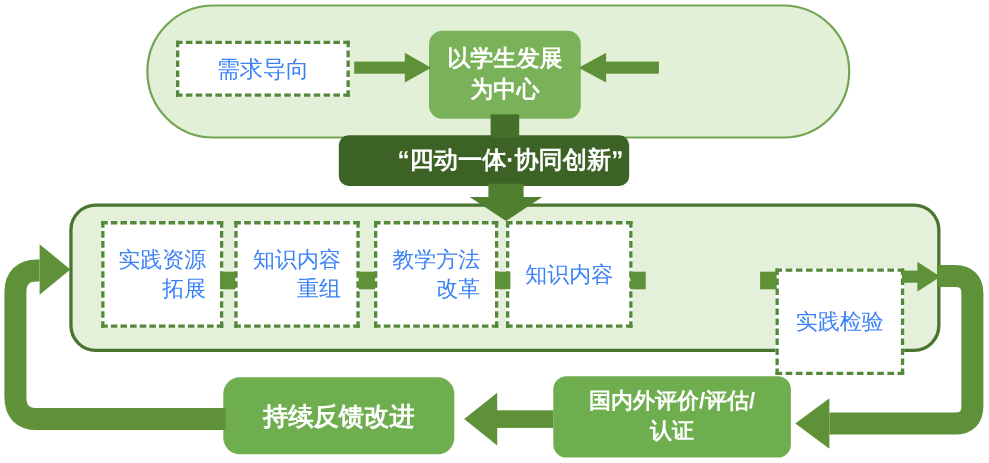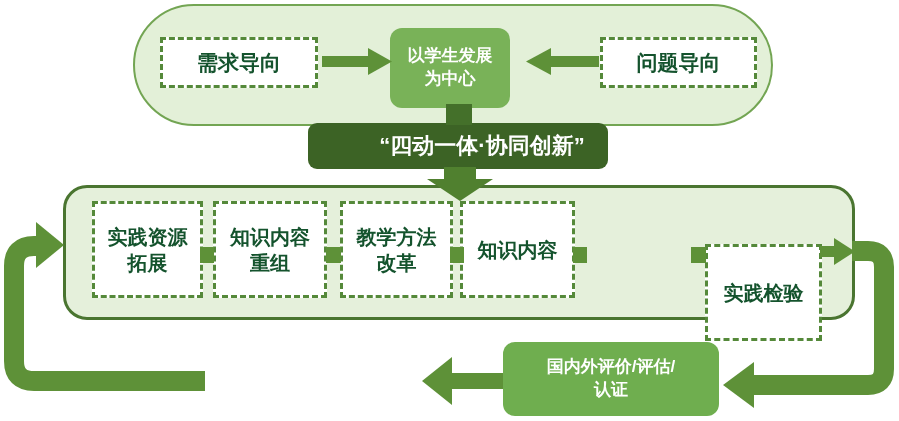--- a/index.html
+++ b/index.html
@@ -8,46 +8,46 @@
 
   .abs{position:absolute;box-sizing:border-box;}
   .center-flex{display:flex;align-items:center;justify-content:center;text-align:center;}
   .multiline{white-space:pre-line;}
 
   
   .stadium{left:133px;top:4px;width:640px;height:122px;background:#e3f0d8;
            border:2.5px solid #73a553;border-radius:62px;z-index:1;}
 
   
-  .dashed-box{background:#ffffff;border:3px dashed #55893a;color:#14532d;
-              font-weight:bold;z-index:3;}
+  .dashed-box{background:#ffffff;border:3px dashed #55893a;color:#3b82f6;
+              font-weight:normal;z-index:3;text-align:right;}
   .demand{left:160px;top:37px;width:158px;height:51px;font-size:21px;}
   .problem{left:600px;top:37px;width:157px;height:51px;font-size:21px;}
 
   
   .green-box{background:#74af53;color:#ffffff;font-weight:bold;z-index:3;}
-  .center-box{left:390px;top:28px;width:120px;height:80px;border-radius:12px;
-              font-size:17px;line-height:1.35;background:#79b258;}
-  .banner{left:308px;top:123px;width:300px;height:46px;border-radius:9px;
+  .center-box{left:390px;top:28px;width:138px;height:80px;border-radius:12px;
+              font-size:21px;line-height:1.35;background:#79b258;}
+  .banner{left:308px;top:123px;width:264px;height:46px;border-radius:9px;
           background:#3c6325;color:#ffffff;font-weight:bold;font-size:22px;z-index:4;padding-left:48px;}
 
   
   .container{left:63px;top:185px;width:792px;height:135px;background:#e5f0db;
              border:3px solid #4a7530;border-radius:24px;z-index:2;}
   .step{top:201px;height:97px;font-size:20px;line-height:1.3;}
   .s0{left:92px;width:111px;}
   .s1{left:213px;width:114px;}
   .s2{left:340px;width:113px;}
   .s3{left:460px;width:115px;}
   .s4{left:585px;width:108px;}
   .s5{left:705px;width:117px;margin-top:43px;}
 
   
   .eval-box{left:503px;top:342px;width:216px;height:74px;border-radius:12px;
-            font-size:17px;line-height:1.35;background:#6fae4f;z-index:4;}
+            font-size:20px;line-height:1.35;background:#6fae4f;z-index:4;}
   .feedback-box{left:203px;top:343px;width:210px;height:70px;border-radius:15px;
             font-size:23px;background:#6fae4f;z-index:4;}
 
   
   .overlay{position:absolute;left:0;top:0;width:899px;height:421px;z-index:5;pointer-events:none;}
 </style>
 </head>
 <body>
 
 <div id="canvas">
@@ -56,23 +56,20 @@
 
   <div class="abs dashed-box demand center-flex">
     <span>需求导向</span>
   </div>
 
   <div class="abs green-box center-box center-flex">
     <span class="multiline">以学生发展
 为中心</span>
   </div>
 
-  <div class="abs dashed-box problem center-flex">
-    <span>问题导向</span>
-  </div>
 
   <div class="abs banner center-flex">
     <span>“四动一体·协同创新”</span>
   </div>
 
   <div class="abs container"></div>
 
   <div class="abs dashed-box step s0 center-flex">
     <span class="multiline">实践资源
 拓展</span>
@@ -88,20 +85,23 @@
   <div class="abs dashed-box step s3 center-flex">
     <span class="multiline">知识内容</span>
   </div>
   <div class="abs dashed-box step s5 center-flex">
     <span class="multiline">实践检验</span>
   </div>
 
   <div class="abs green-box eval-box center-flex">
     <span class="multiline">国内外评价/评估/
 认证</span>
+  </div>
+  <div class="abs green-box feedback-box center-flex">
+    <span>持续反馈改进</span>
   </div>
 
   <svg class="overlay" viewBox="0 0 899 421">
 
     <g>
       <rect x="322" y="56" width="47" height="11" fill="#5e9138"></rect>
       <polygon points="368,48 392,61.5 368,75" fill="#5e9138"></polygon>
     </g>
 
     <g>

